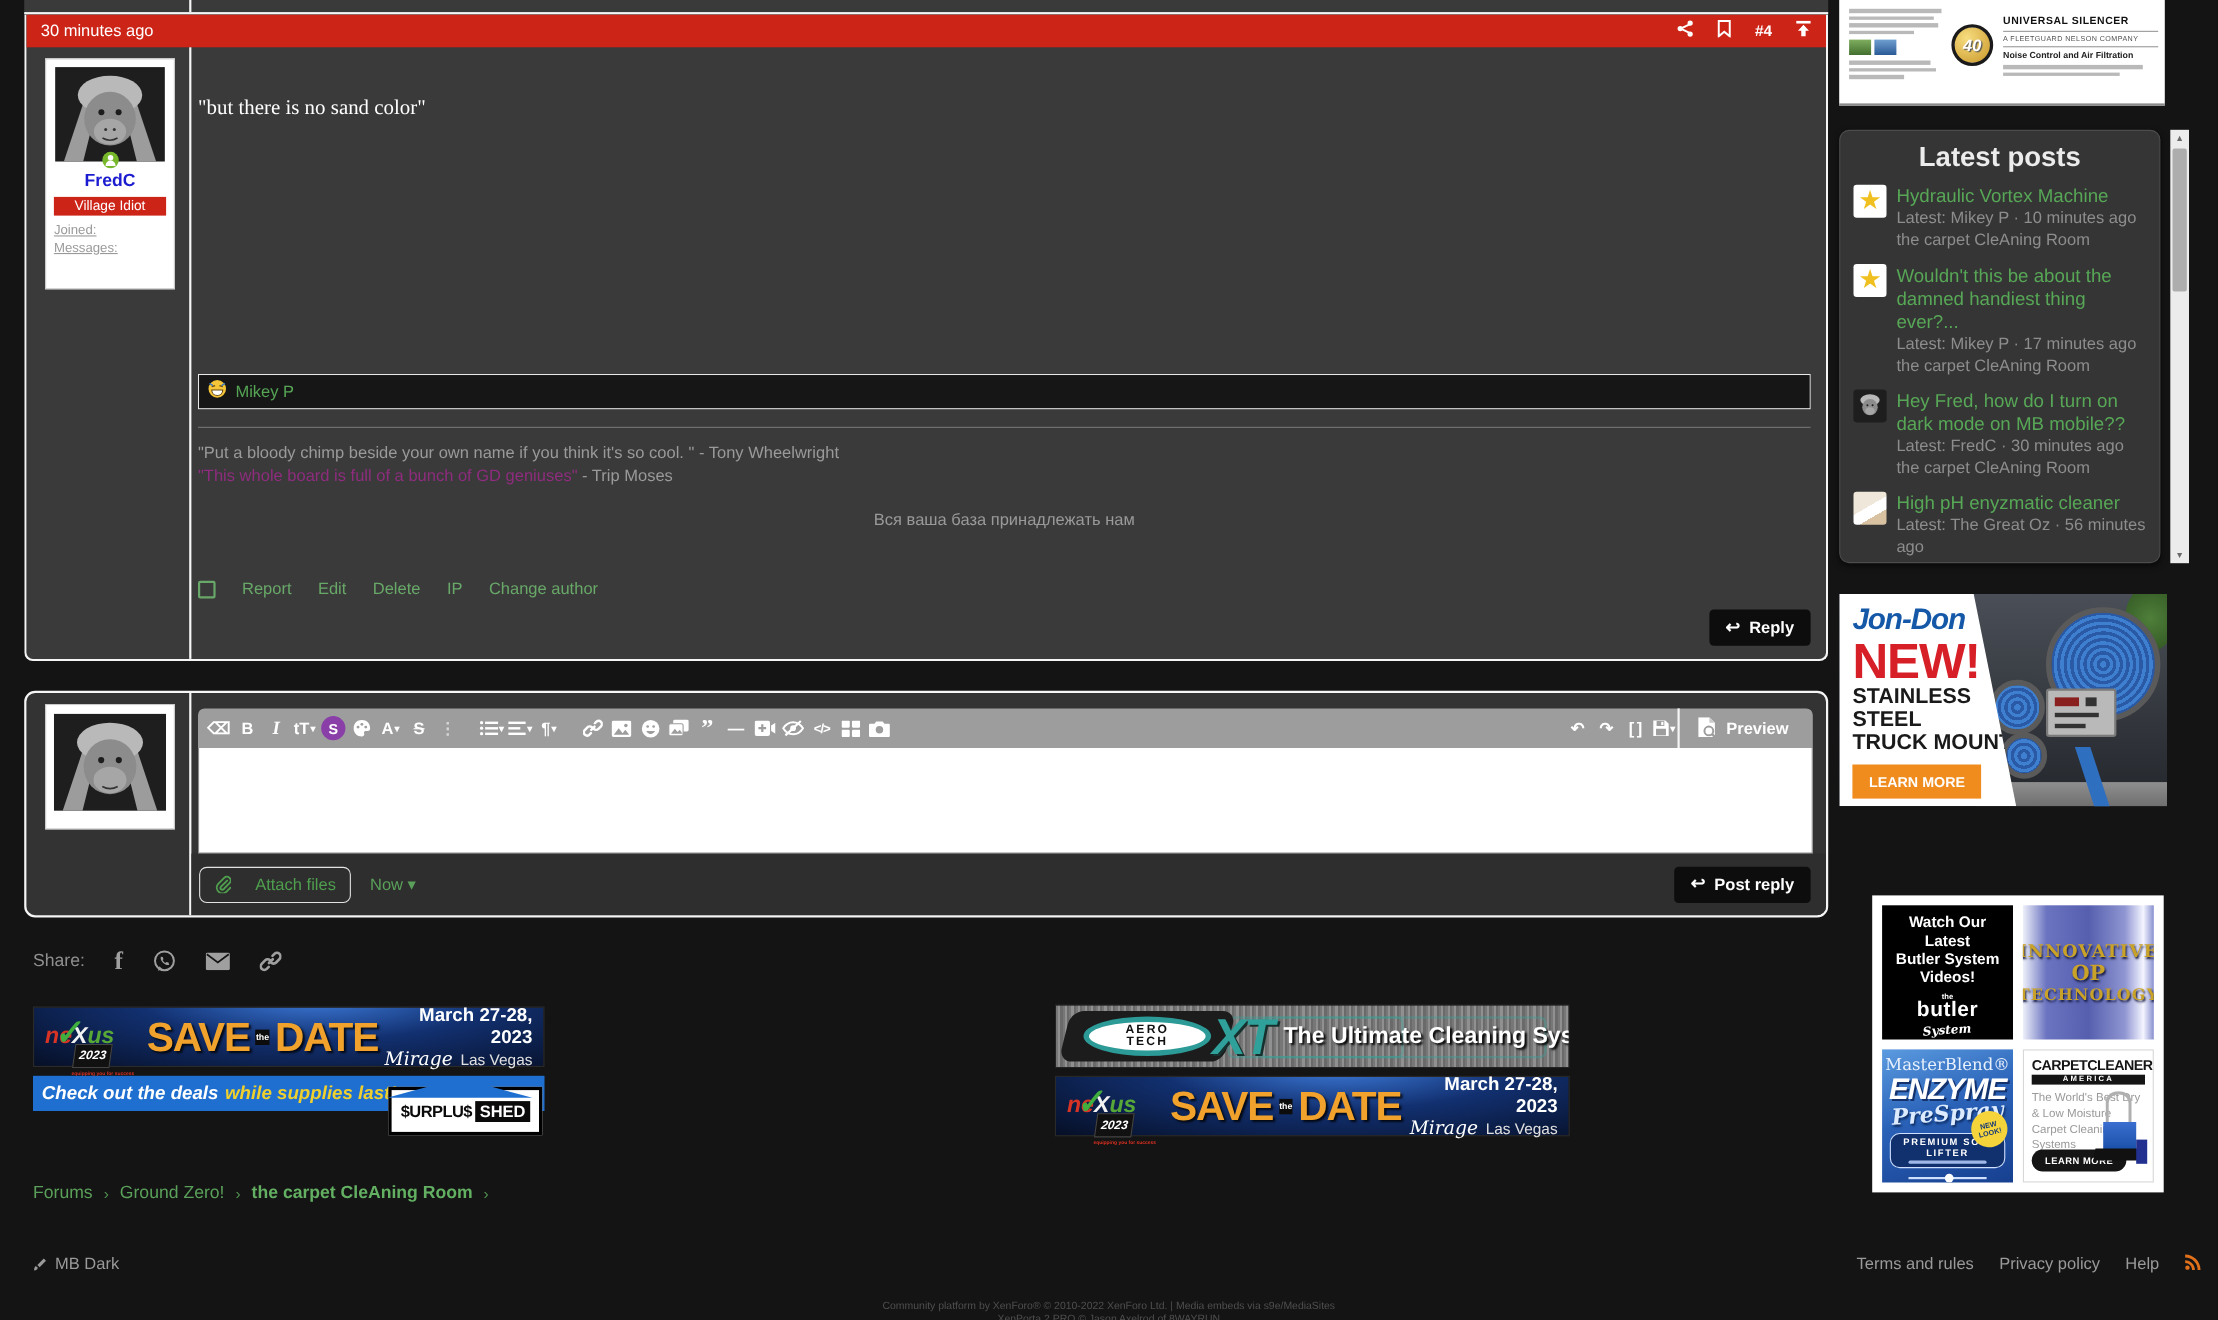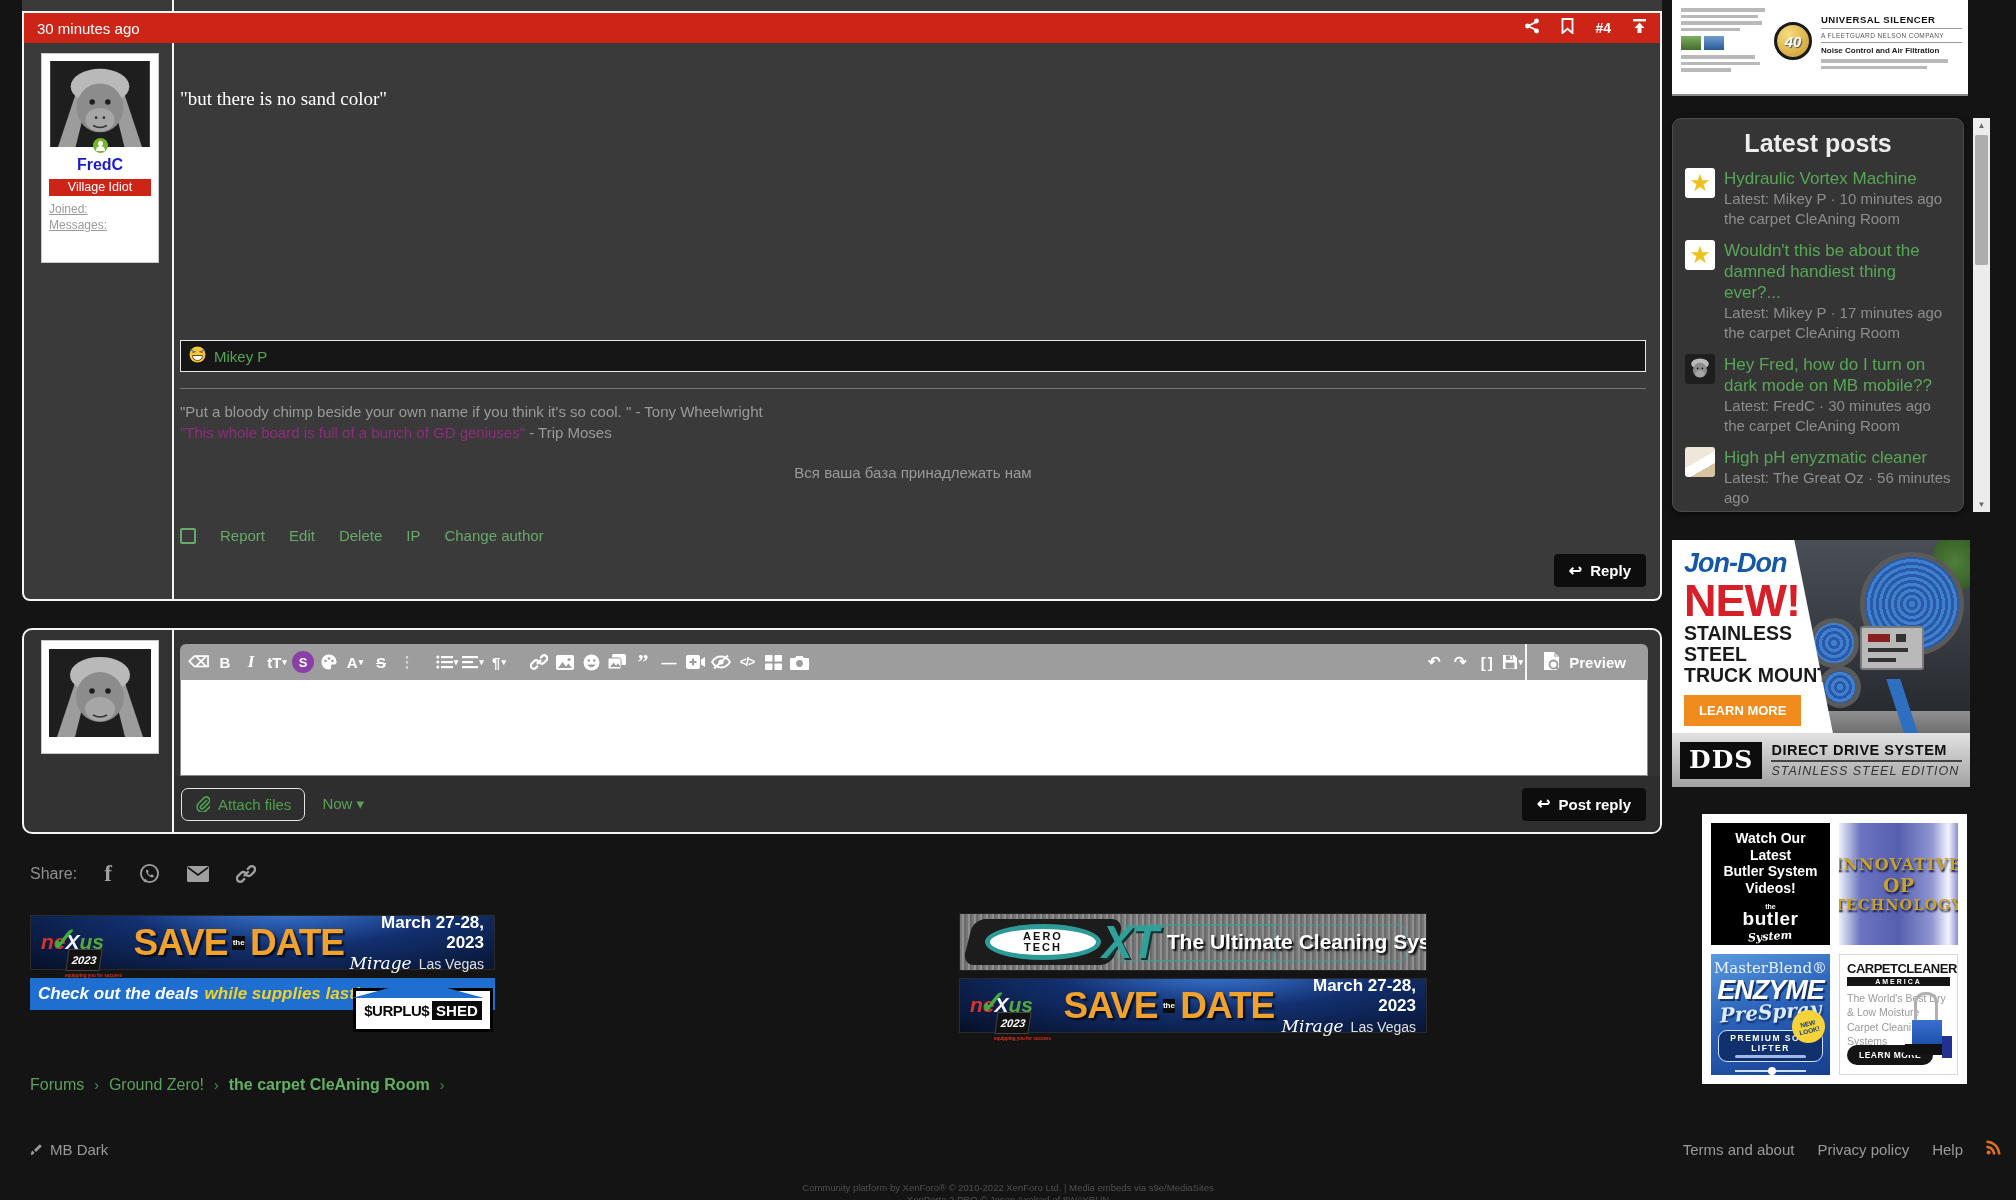--- a/index.html
+++ b/index.html
@@ -71,21 +71,21 @@
   .sdot { width:22px; height:22px; background:#8a3fa8; color:#fff; border-radius:50%; display:inline-flex;
           align-items:center; justify-content:center; font-size:13px; font-weight:bold; }
   .more { color:#d6d6d6; }
   .tsep { width:14px; }
   .tb-right { margin-left:auto; display:flex; align-items:center; height:100%; }
   .preview-seg { border-left:2px solid #f5f5f5; height:100%; display:flex; align-items:center; gap:8px;
                  padding:0 16px; color:#fff; font-weight:bold; font-size:15px; cursor:pointer; }
   .ed-text { height:96px; background:#fff; border:1px solid #8a8a8a; border-top:none; outline:none; }
   .ed-bottom { flex:1; display:flex; align-items:center; background:#2e2e2e; margin:0 -12px 0 -6px; padding:0 14px 0 7px; }
   .attach-btn { border:1.5px solid #e3e3e3; background:transparent; border-radius:7px; padding:7px 13px;
-                color:#4f9f4f; font-size:15px; display:inline-flex; align-items:center; gap:8px; cursor:pointer;
+                color:#4f9f4f; font-size:15px; display:inline-flex; align-items:center; gap:22px; cursor:pointer;
                 font-family:"Liberation Sans", sans-serif; }
   .now { margin-left:17px; color:#5aa05a; font-size:15px; cursor:pointer; }
   .postreply-btn { margin-left:auto; }
 
   
   .share-row { margin-top:29px; padding-left:8px; display:flex; align-items:center; gap:27px;
                color:#8f8f8f; font-size:16px; }
   .share-ic { color:#9f9f9f; cursor:pointer; display:inline-flex; }
   .fb { font-family:"Liberation Serif", serif; font-weight:bold; font-size:23px; line-height:20px; }
 
@@ -782,27 +782,20 @@
           <div class="jd-hose"></div>
         </div>
         <div class="jd-white">
           <div class="jd-logo">Jon-Don</div>
           <div class="jd-new">NEW!</div>
           <div class="jd-l1">STAINLESS STEEL</div>
           <div class="jd-l1">TRUCK MOUNT</div>
           <span class="jd-cta">LEARN MORE</span>
         </div>
       </div>
-      <div class="jd-strip">
-        <span class="dds">DDS</span>
-        <span class="dds-txt">
-          <div class="dds1">DIRECT DRIVE SYSTEM</div>
-          <div class="dds2">STAINLESS STEEL EDITION</div>
-        </span>
-      </div>
     </div>
 
     <div class="adgrid">
       <div class="butler">
         <div>Watch Our</div>
         <div>Latest</div>
         <div>Butler System</div>
         <div>Videos!</div>
         <div class="bt-logo">
           <div class="bt-the">the</div>
@@ -854,21 +847,21 @@
 
   <div class="footer">
     <span class="style-ch">
       <svg width="13" height="13" viewBox="0 0 13 13">
           <path d="M1 12c1.8 0 3-.8 3.4-2.4L2.6 7.8C1.4 8.4 1 9.8 1 12z" fill="#9a9a9a"></path>
           <path d="M4 7l5.8-5.8 2 2L6 9z" fill="#9a9a9a"></path>
         </svg>
       <span>MB Dark</span>
     </span>
     <span class="flinks">
-      <span class="flink">Terms and about</span>
+      <span class="flink">Terms and rules</span>
       <span class="flink">Privacy policy</span>
       <span class="flink">Help</span>
       <span class="svgi">
         <svg width="15" height="15" viewBox="0 0 15 15">
             <g fill="#e0701a">
               <circle cx="2.6" cy="12.4" r="2"></circle>
               <path d="M.5 5.6v2.6c3.5 0 6.3 2.8 6.3 6.3h2.6c0-4.9-4-8.9-8.9-8.9z"></path>
               <path d="M.5.5v2.6C6.9 3.1 11.9 8.1 11.9 14.5h2.6C14.5 6.8 8.2.5.5.5z"></path>
             </g>
           </svg>

